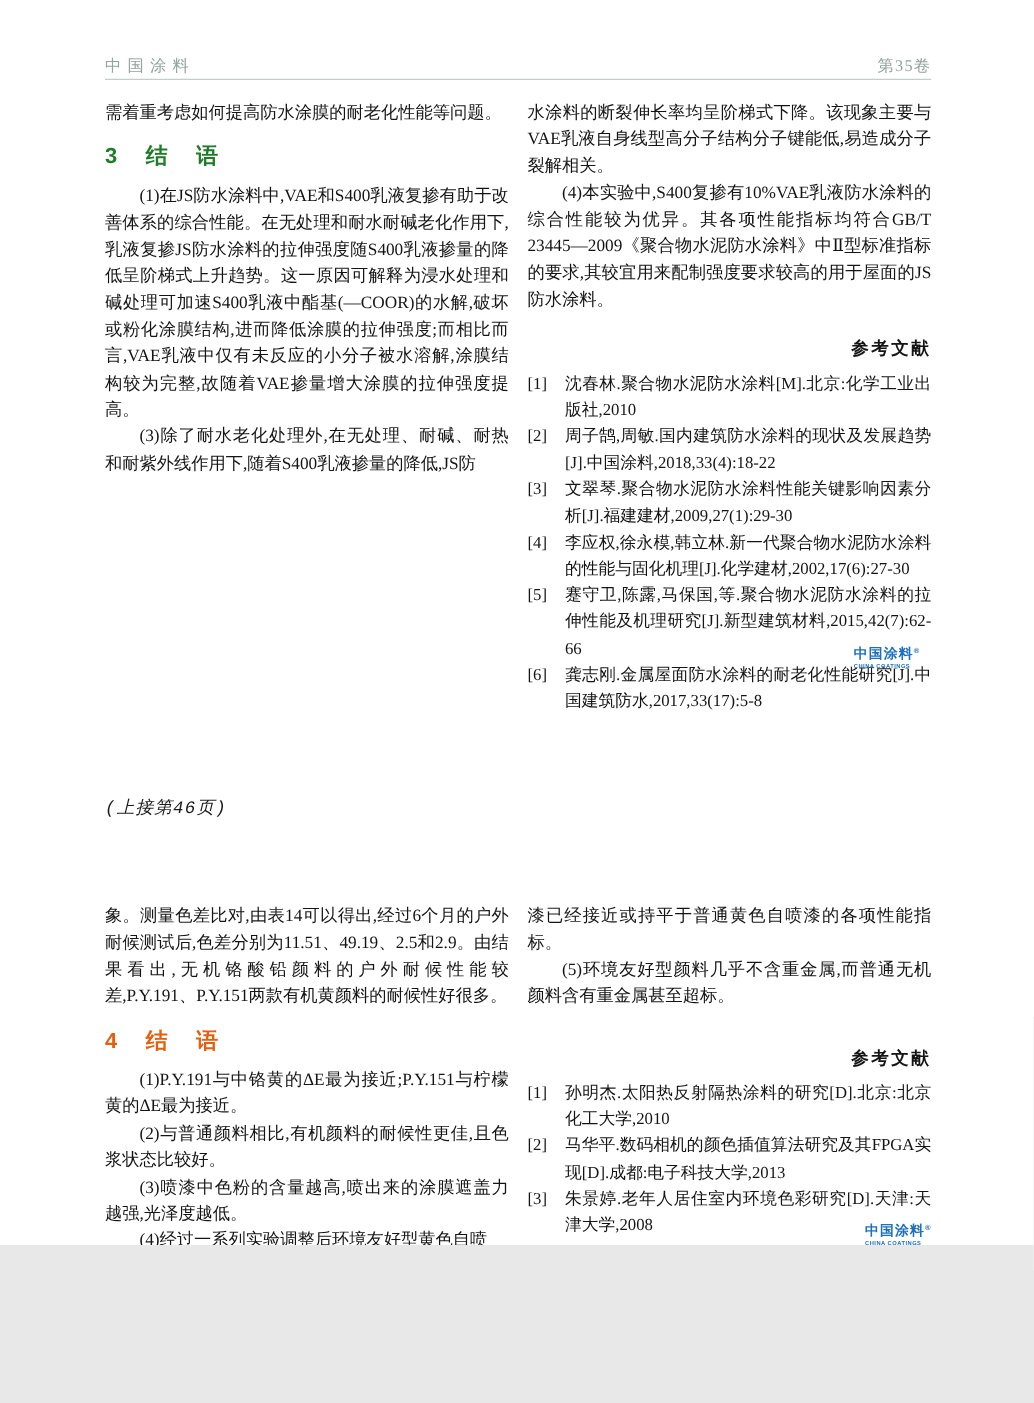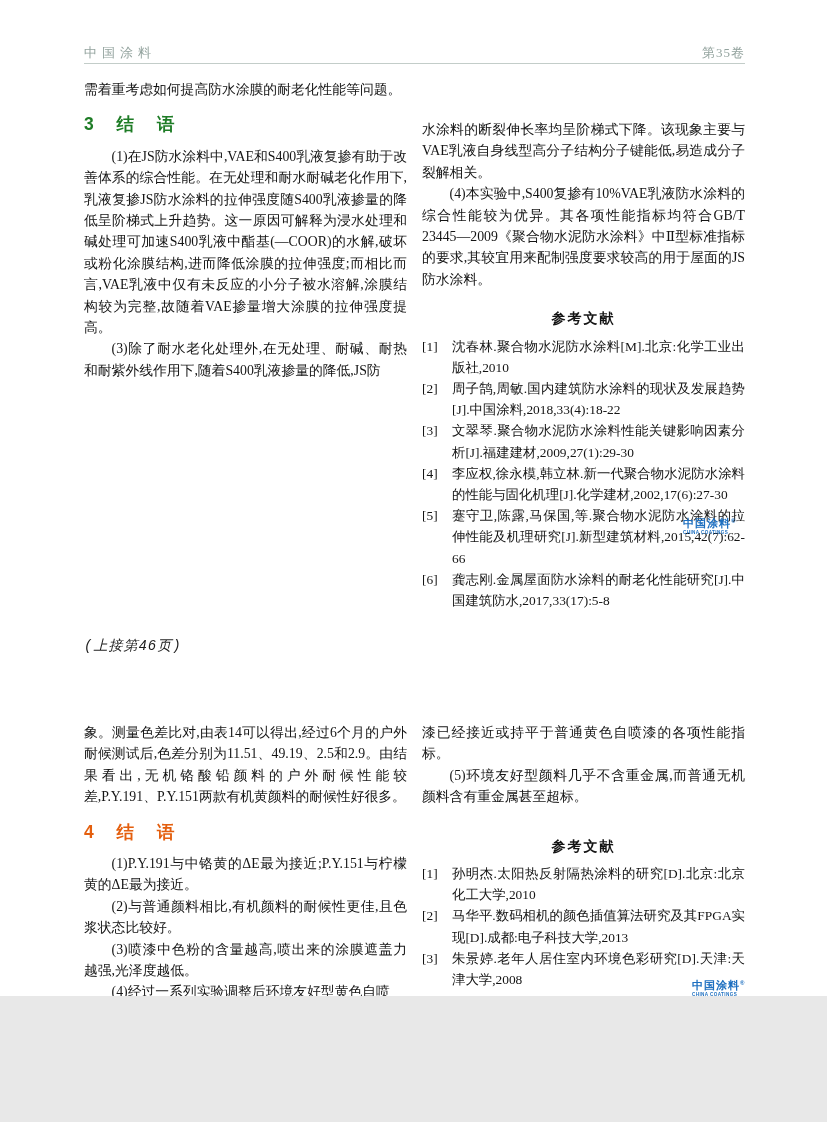--- a/index.html
+++ b/index.html
@@ -12,35 +12,35 @@
     color:#141414;
     overflow:hidden;
   }
   
   .hdr-left{position:absolute;left:84px;top:44px;font-size:13px;letter-spacing:5px;color:#93a39e;}
   .hdr-right{position:absolute;right:82px;top:44px;font-size:13px;letter-spacing:1px;color:#93a39e;}
   .hdr-line{position:absolute;left:84px;top:63px;width:661px;height:1px;background:#c3cdc9;}
   
   .col{position:absolute;width:323px;font-size:13.8px;line-height:21.4px;text-align:justify;}
   .col-tl{left:84px;top:79px;}
-  .col-tr{left:422px;top:79px;margin-top:40px;}
+  .col-tr{left:422px;top:79px;}
   .col-bl{left:84px;top:722px;}
   .col-br{left:422px;top:722px;}
   .para{margin:0;text-indent:2em;}
   .para-cont{margin:0;text-indent:0;}
   .sec-heading{
     font-family:"Liberation Sans","DejaVu Sans",sans-serif;
     font-weight:bold;font-size:17.5px;
     word-spacing:14px;letter-spacing:2px;
     margin:14px 0 10px 0;text-indent:0;
   }
   .sec-green{color:#1e7c26;}
   .sec-orange{color:#e45f0e;}
   .refs-title{
-    font-weight:bold;text-align:center;font-size:14px;
+    font-weight:bold;text-align:right;font-size:14px;
     letter-spacing:2px;margin:18px 0 6px 0;
     font-family:"Liberation Sans","DejaVu Sans",sans-serif;
   }
   .ref-item{position:relative;padding-left:30px;margin:0;text-align:justify;font-size:13.4px;line-height:21.2px;}
   .ref-num{position:absolute;left:0;top:0;}
   
   .cont-note{
     position:absolute;left:84px;top:637px;
     font-size:14px;font-style:italic;color:#1c1c1c;letter-spacing:1px;font-family:Liberation Mono, monospace;
   }

